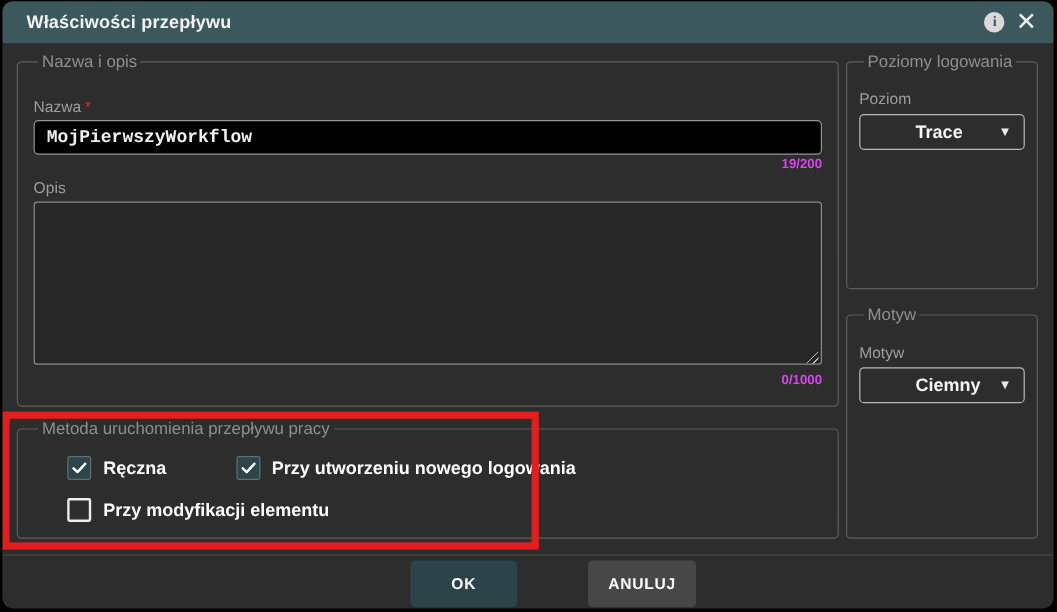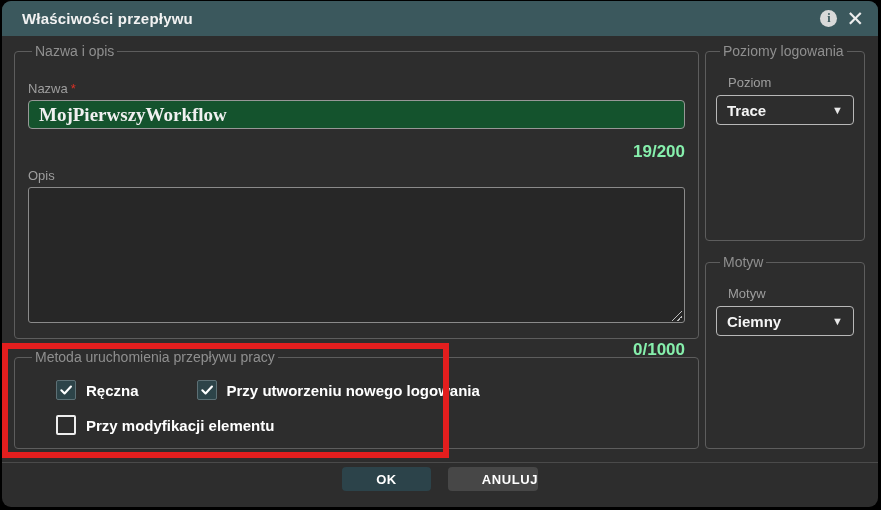--- a/index.html
+++ b/index.html
@@ -29,27 +29,27 @@
   legend { color:#8f8f8f; font-size:14px; padding:0 3px; margin-left:4px; }
 
   .fs-name   { left:12px;  top:42px;  width:685px; height:296px; }
   .fs-method { left:12px;  top:348px; width:685px; height:100px; }
   .fs-log    { left:703px; top:42px;  width:160px; height:198px; padding:0 10px; }
   .fs-theme  { left:703px; top:253px; width:160px; height:195px; padding:0 10px; }
 
   .field-label { color:#9e9e9e; font-size:13px; display:block; }
   .req { color:#d93025; margin-left:3px; }
 
-  .text-input { width:100%; height:29px; background:#14532d;
+  .text-input { width:100%; height:29px; background:#000000;
                 border:1px solid #979797; border-radius:4px;
-                color:#f0f0f0; font-size:19px; font-weight:bold;
-                padding:0 10px; font-family:Liberation Serif, serif;
+                color:#f0f0f0; font-size:15px; font-weight:bold;
+                padding:0 10px; font-family:Liberation Mono, monospace;
                 outline:none; }
-  .counter { color:#86efac; font-size:17px; font-weight:bold; text-align:right;
-             margin-top:13px; }
+  .counter { color:#d946ef; font-size:11px; font-weight:bold; text-align:right;
+             margin-top:2px; }
   .textarea-wrap { position:relative; }
   .text-area { width:100%; height:136px; background:#272727;
                border:1px solid #8a8a8a; border-radius:3px; resize:none;
                color:#f0f0f0; font-size:14px; padding:6px 10px;
                font-family:"Liberation Sans", sans-serif; outline:none; }
   .resize-grip { position:absolute; right:3px; bottom:6px; width:10px; height:10px;
                  background:
                    linear-gradient(135deg, transparent 0 46%, #bdbdbd 46% 54%, transparent 54% 72%, #bdbdbd 72% 80%, transparent 80%);
                  pointer-events:none; }
 
@@ -64,41 +64,41 @@
   .cb-item + .cb-item { margin-left:30px; }
   .checkbox { width:20px; height:20px; border-radius:2px; flex:0 0 auto;
               border:2px solid #ededed; background:transparent;
               display:flex; align-items:center; justify-content:center; }
   .checkbox.checked { border:1px solid #5d7075; background:#2d4449; }
   .checkbox .tick { display:none; }
   .checkbox.checked .tick { display:block; }
   .cb-label { color:#ffffff; font-size:15px; font-weight:bold; }
 
   
-  .dd-label { margin-top:16px;margin-left:12px; }
+  .dd-label { margin-top:16px; }
   .dropdown { margin-top:5px; height:30px; border:1px solid #b8b8b8;
               border-radius:4px; display:flex; align-items:center;
               padding:0 10px; cursor:pointer; background:#2d2d2d; }
-  .dd-value { color:#f5f5f5; font-size:15px; font-weight:bold; }
+  .dd-value { color:#f5f5f5; font-size:15px; font-weight:bold;margin-left:36px; }
   .dd-arrow { margin-left:auto; color:#e8e8e8; font-size:11px; }
 
   
   .annotation { position:absolute; left:0px; top:342px; width:447px; height:115px;
                 border:6px solid #e31e1e; pointer-events:none; z-index:20; }
 
   
   .footer-divider { position:absolute; left:0; right:0; top:461px; height:1px;
                     background:#4a4a4a; }
   .footer { position:absolute; left:0; right:0; top:466px; height:36px;
             display:flex; justify-content:center; gap:17px; }
-  .btn { height:24px; border:none; border-radius:4px; color:#ffffff;
+  .btn { height:39px; border:none; border-radius:4px; color:#ffffff;
          font-size:13px; font-weight:bold; letter-spacing:.6px;
-         font-family:"Liberation Sans", sans-serif; cursor:pointer; }
+         font-family:"Liberation Sans", sans-serif; cursor:pointer;margin-left:42px; }
   .btn-ok { background:#2c434a; width:89px; }
-  .btn-cancel { background:#474747; width:90px;text-align:right; }
+  .btn-cancel { background:#474747; width:90px; }
 </style>
 </head>
 <body>
 
 <div class="dialog">
 
   <div class="titlebar">
     <span class="title">Właściwości przepływu</span>
     <div class="titlebar-actions">
       <span class="info-icon">i</span>

